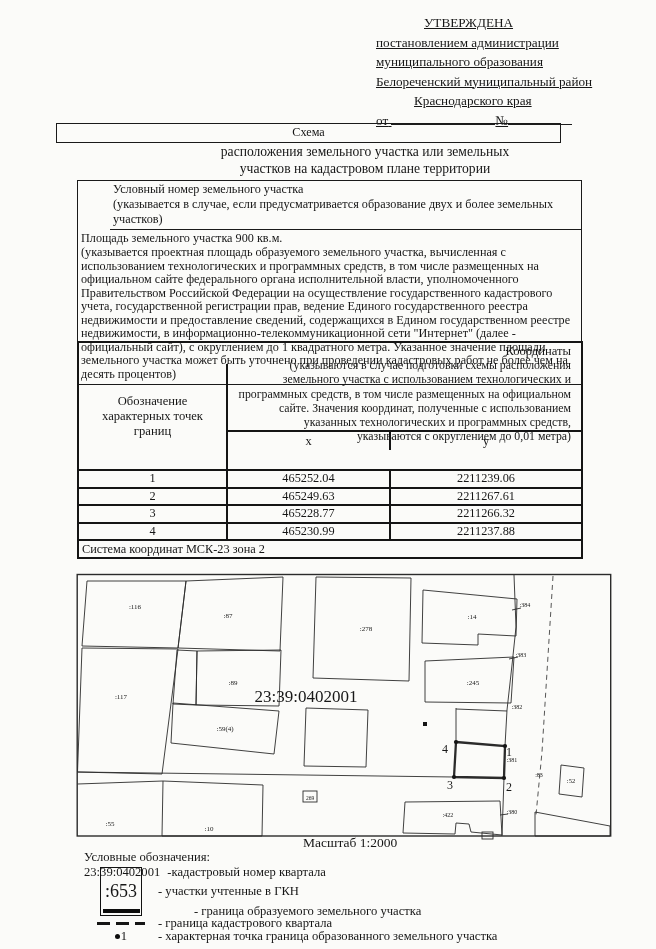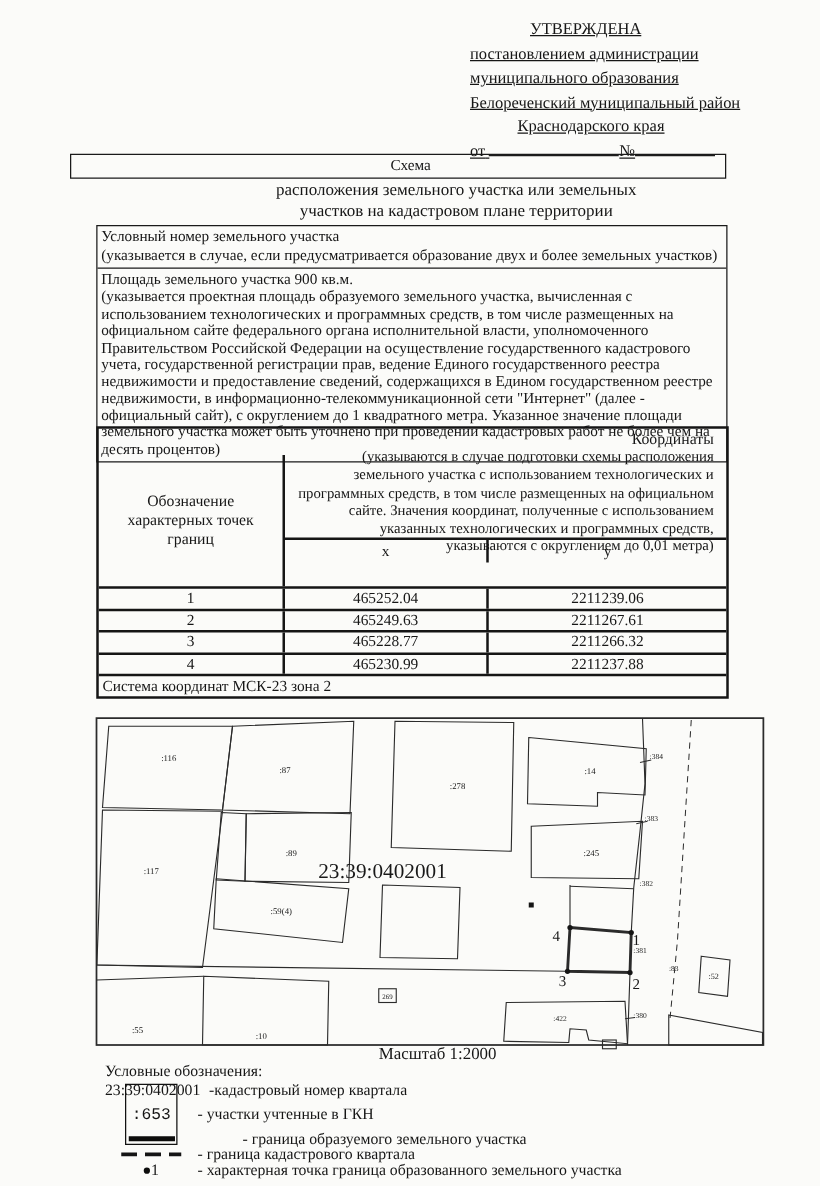--- a/index.html
+++ b/index.html
@@ -10,25 +10,25 @@
   
   .approval{left:376px;top:13px;width:240px;font-size:13.2px;line-height:19.5px;text-decoration:underline;}
   .approval .l1{padding-left:48px;}
   .approval .l5{padding-left:38px;}
   .blank{display:inline-block;border-bottom:1.3px solid #1c1c1c;height:12px;vertical-align:baseline;}
   .blank.b1{width:104px;}
   .blank.b2{width:64px;}
 
   
   .doc-title{left:100px;top:123px;width:530px;text-align:center;font-size:13.6px;line-height:17.5px;}
-  .doc-title .t1{transform:translateX(-44px);padding-left:20px;}
+  .doc-title .t1{transform:translateX(-44px);}
 
   
   .t1{left:77px;top:180px;width:503px;border:1.6px solid #1a1a1a;font-size:12.2px;}
-  .t1 .r1{padding:1px 3px 2px 3px;line-height:15px;border-bottom:1.6px solid #1a1a1a;}
+  .t1 .r1{padding:1px 3px 2px 3px;line-height:15px;border-bottom:1.6px solid #1a1a1a;margin-left:32px;}
   .t1 .r2{padding:1px 3px 3px 3px;line-height:13.5px;}
   .t1 .r2 .first{line-height:15px;}
 
   
   .t2{left:77px;top:341px;width:502px;border:2px solid #151515;font-size:12.3px;}
   .t2 .top{display:flex;}
   .t2 .pts-cell{width:131px;border-right:2px solid #151515;display:flex;align-items:center;justify-content:center;text-align:center;height:105px;padding:0 8px;line-height:15px;font-size:12.6px;margin-top:21px;}
   .t2 .right-col{flex:1;display:flex;flex-direction:column;}
   .t2 .coord-note{height:85px;border-bottom:2px solid #151515;text-align:right;padding:1px 10px;line-height:14.2px;font-size:11.8px;}
   .t2 .coord-note .ct{font-size:12.6px;}
@@ -43,21 +43,21 @@
 
   
   svg text{font-family:"Liberation Serif",serif;fill:#181818;}
   .scale{left:303px;top:835px;font-size:13.5px;}
 
   
   .legend{left:84px;top:850px;width:560px;font-size:12.6px;}
   .leg-row{display:flex;align-items:center;}
   .leg-sym{width:74px;display:flex;justify-content:center;align-items:center;flex:none;}
   .q-num{margin-right:7px;}
-  .box653{border:1.6px solid #111;padding:16px 4px;line-height:15px;font-size:13px;font-family:Liberation Mono, monospace;}
+  .box653{border:1.6px solid #111;padding:16px 4px;line-height:15px;font-size:18px;}
   .thickline{width:37px;height:3.4px;background:#0d0d0d;}
   .dashline{width:48px;height:2.8px;background:repeating-linear-gradient(90deg,#151515 0 13px,transparent 13px 19px);}
   .dot{width:5px;height:5px;border-radius:50%;background:#0d0d0d;display:inline-block;margin-right:1px;}
   .r-title{height:14px;}
   .r-q{height:14px;margin-top:1px;}
   .r-653{height:17px;margin-top:4px;}
   .r-thick{height:14px;margin-top:4px;gap:36px;}
   .r-dash{height:11px;}
   .r-pt{height:14px;}
 </style>

